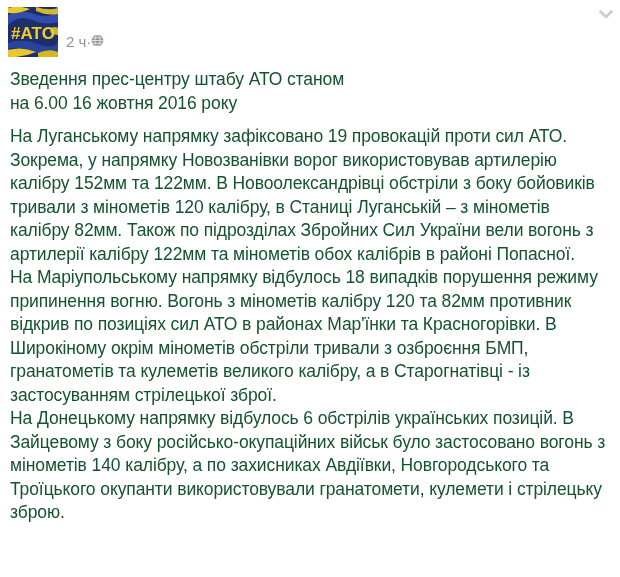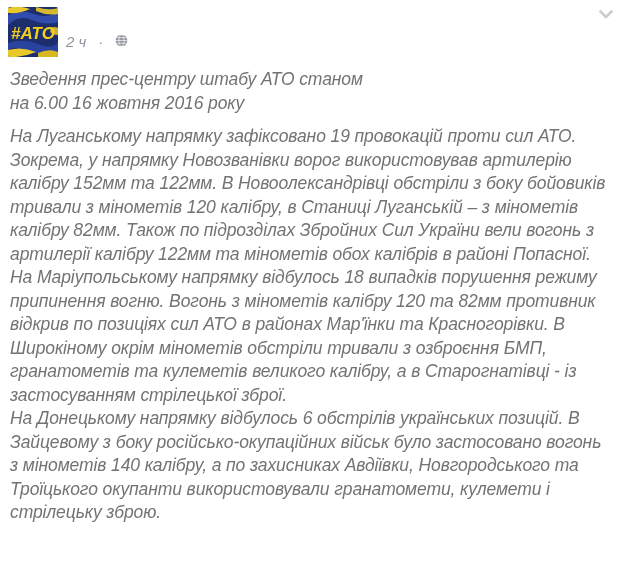--- a/index.html
+++ b/index.html
@@ -13,21 +13,20 @@
     overflow: hidden;
     position: relative;
     font-family: "Liberation Sans", "DejaVu Sans", sans-serif;
     -webkit-font-smoothing: antialiased;
   }
   .post {
     position: relative;
     width: 620px;
     height: 423px;
     background: #ffffff;
-    font-style: italic;
   }
   .avatar {
     position: absolute;
     left: 8px;
     top: 7px;
     width: 50px;
     height: 50px;
     border-radius: 2px;
     overflow: hidden;
     display: block;
@@ -44,21 +43,21 @@
     line-height: 22px;
     cursor: pointer;
     white-space: nowrap;
   }
   .meta-row {
     position: absolute;
     left: 66px;
     top: 32px;
     display: inline-flex;
     align-items: center;
-    gap: 12px;
+    gap: 0;
     font-size: 15px;
     color: #90949c;
     line-height: 18px;
   }
   .meta-row .timestamp { cursor: pointer; }
   .meta-row .sep { color: #90949c; }
   .globe { display: inline-block; margin-top: 1px; }
   .post-menu {
     position: absolute;
     right: 6px;
@@ -68,21 +67,21 @@
     cursor: pointer;
     display: flex;
     align-items: center;
     justify-content: center;
   }
   .content {
     position: absolute;
     left: 10px;
     right: 8px;
     top: 68px;
-    color: #737373;
+    color: #14532d;
     font-size: 17.5px;
     line-height: 23.5px;
     letter-spacing: -0.1px;
   }
   .content p {
     margin: 0;
   }
   .content .heading {
     white-space: pre-line;
     margin-bottom: 10px;

